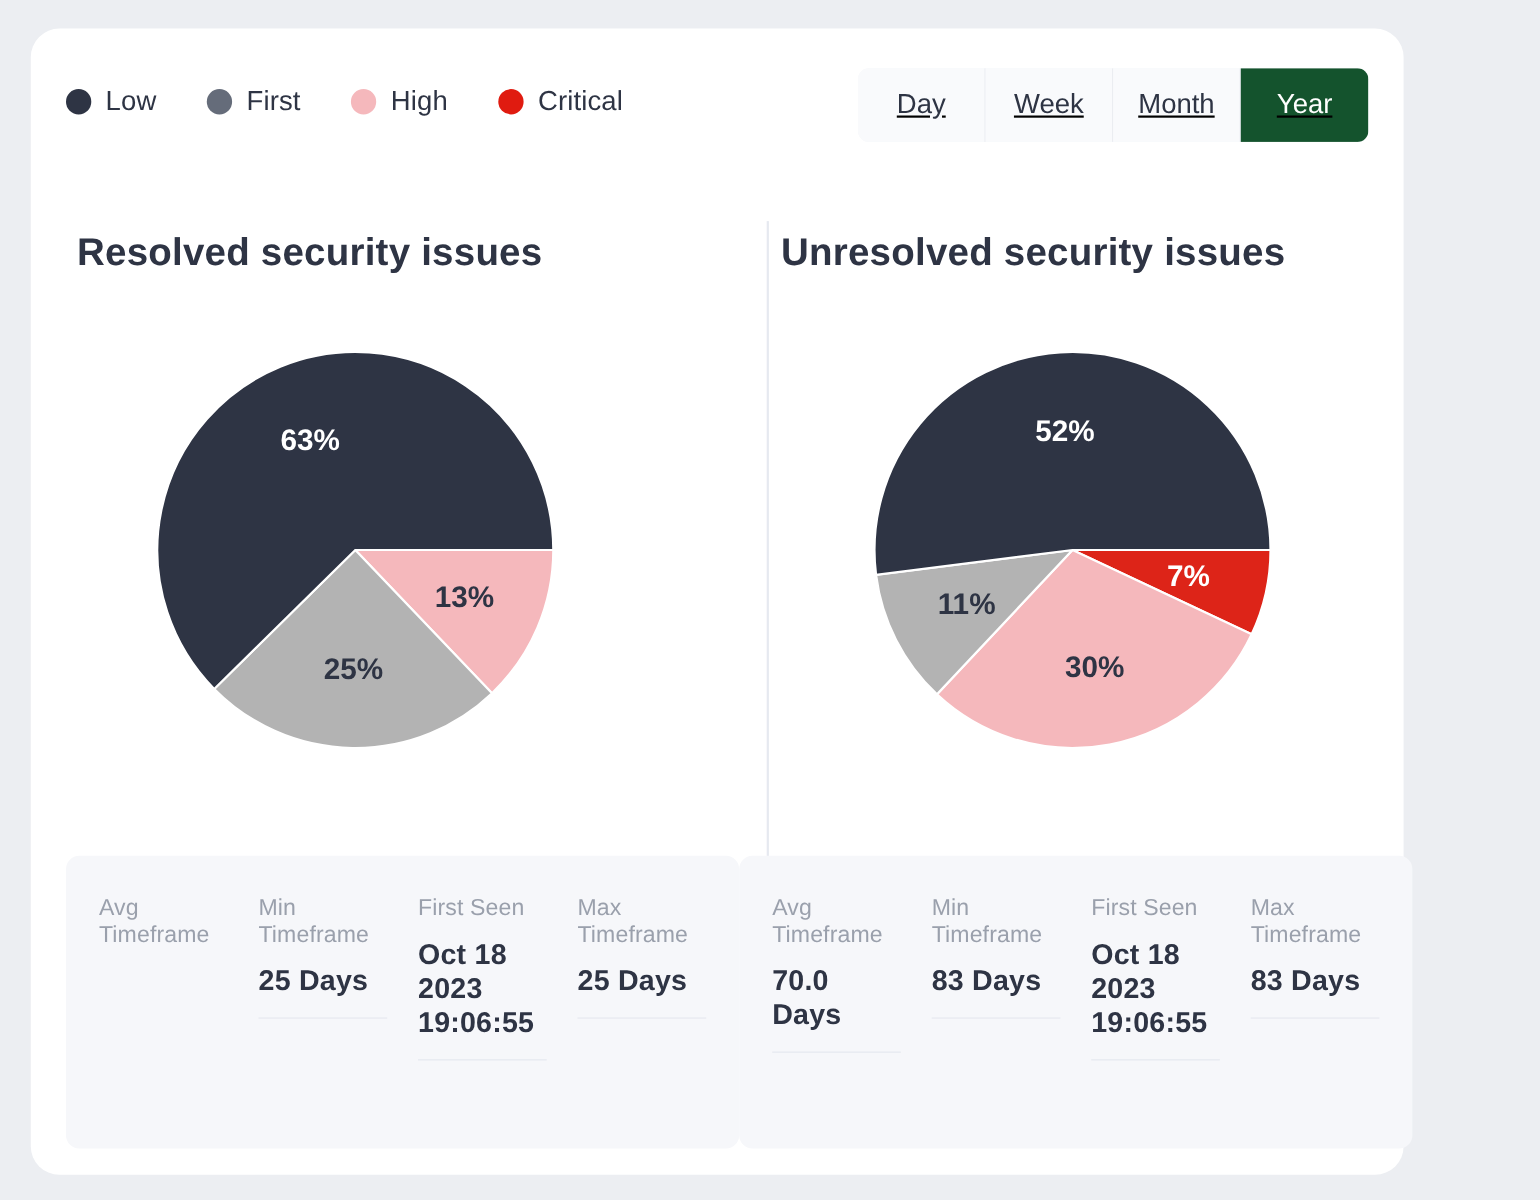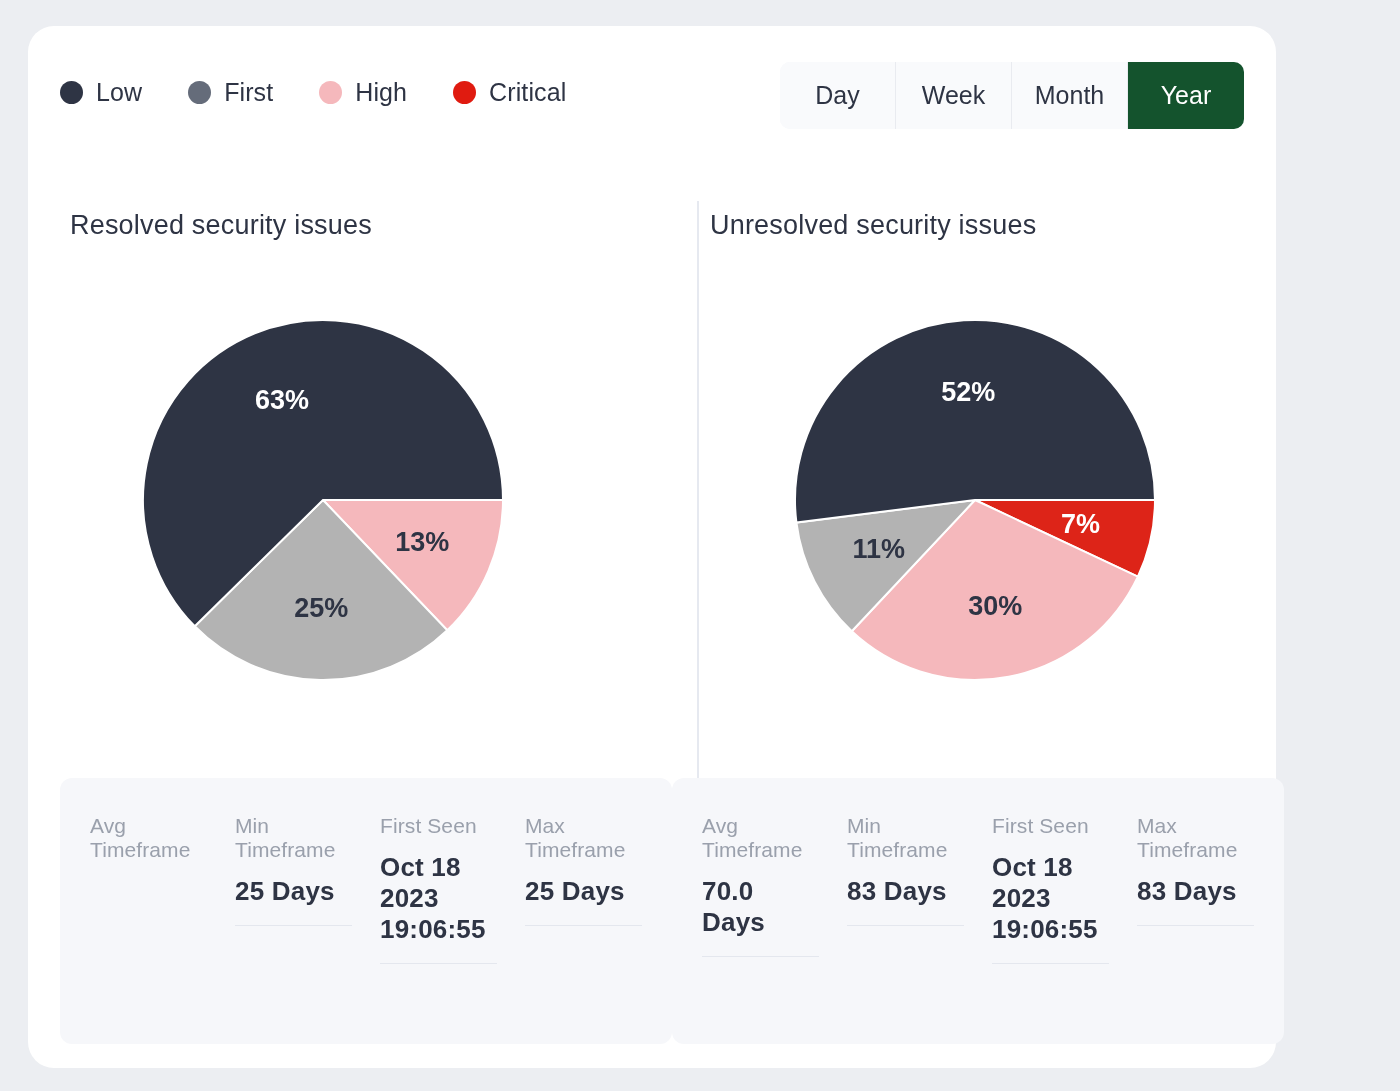--- a/index.html
+++ b/index.html
@@ -29,20 +29,21 @@
   .legend-label {
     font-size: 25px; color: #2e3444; letter-spacing: .1px;
   }
   .segmented {
     position: absolute; right: 32px; top: 36px;
     display: flex;
     background: #f6f7fa;
     border-radius: 10px;
     overflow: hidden;
     height: 67px;
+    text-decoration: underline;
   }
   .seg-btn {
     min-width: 116px; padding: 0 22px;
     display: flex; align-items: center; justify-content: center;
     font-size: 25px; color: #2e3444;
     background: #f9fafc;
     border-right: 1px solid #e9ebf0;
     cursor: pointer;
   }
   .seg-btn:last-child { border-right: none; }
@@ -52,21 +53,21 @@
   }
   
   .panels { position: absolute; left: 0; top: 130px; right: 0; bottom: 0; display: flex; }
   .panel { position: relative; width: 50%; }
   .divider {
     position: absolute; left: 669px; top: 45px;
     width: 2px; height: 770px; background: #e6e9f0;
   }
   .panel-title {
     position: absolute; top: 54px; left: 42px;
-    font-size: 27px; font-weight: normal; color: #2e3444;
+    font-size: 35px; font-weight: bold; color: #2e3444;
     letter-spacing: .2px;
   }
   .panel.right .panel-title { left: 58px; }
   .pie-wrap {
     position: absolute; top: 160px; left: 0; width: 100%;
     display: flex; justify-content: center;
   }
   .panel.left .pie-wrap { padding-right: 34px; }
   .panel.right .pie-wrap { padding-left: 22px; }
   svg.pie { display: block; }

